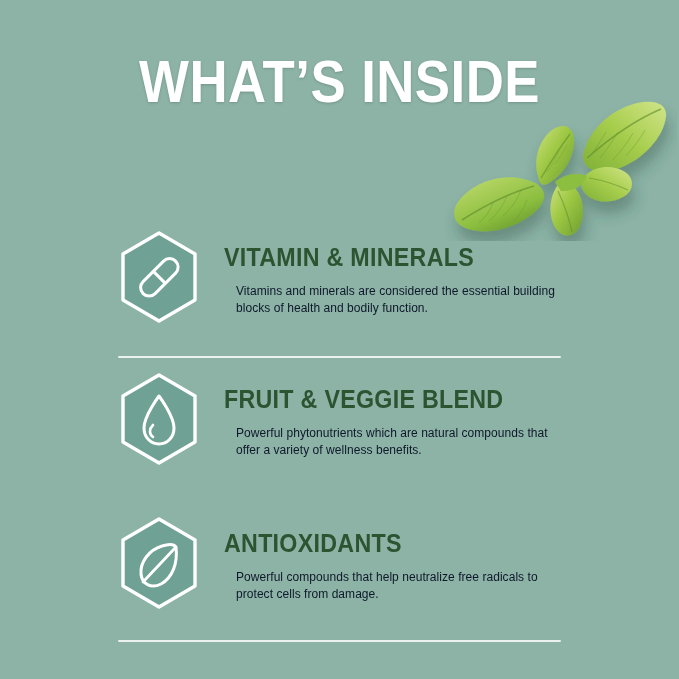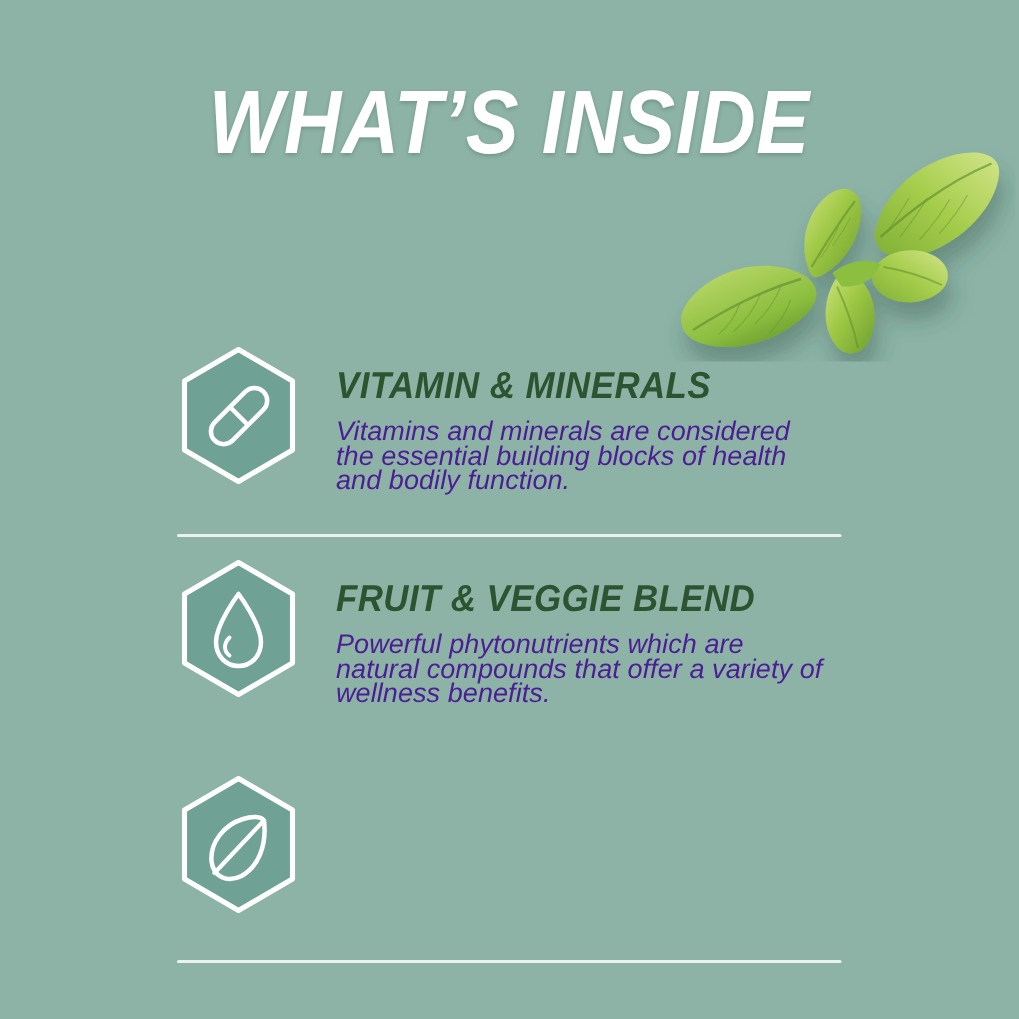--- a/index.html
+++ b/index.html
@@ -14,21 +14,20 @@
     font-family: "Liberation Sans", sans-serif;
     -webkit-font-smoothing: antialiased;
   }
 
   #poster {
     position: relative;
     width: 679px;
     height: 679px;
     background: #8cb3a6;
     overflow: hidden;
-    font-style: italic;
   }
 
   
   .header-banner {
     position: absolute;
     left: 0;
     top: 0;
     width: 679px;
     height: 216px;
     background: linear-gradient(180deg, #0d3a20 0%, #14past 0%, #123d24 12%, #1d5a39 48%, #2a7d5a 80%, #2f8a64 100%);
@@ -107,24 +106,24 @@
     font-size: 25px;
     line-height: 27px;
     letter-spacing: 0.3px;
     transform: scaleX(0.93);
     transform-origin: left center;
     margin: 0 0 8px 0;
     white-space: nowrap;
   }
 
   .feature-desc {
-    color: #4c1d95;
-    font-size: 18px;
+    color: #0f172a;
+    font-size: 12px;
     line-height: 16.5px;
-    margin: 0;
+    margin: 12px;
     max-width: 330px;
     letter-spacing: 0.05px;
   }
 
   .divider {
     position: absolute;
     left: 118px;
     width: 443px;
     height: 2px;
     background: rgba(255,255,255,0.82);
@@ -230,16 +229,20 @@
       </div>
       <div class="divider d2"></div>
     </div>
 
     <div class="feature-row r3">
       <svg class="feature-icon" viewBox="0 0 82 94">
         <polygon points="41,3 77,24 77,70 41,91 5,70 5,24" fill="#6fa294" stroke="#ffffff" stroke-width="3.4" stroke-linejoin="round"></polygon>
         <path d="M58 31 C60 48 54 62 43 68 C33 73 24 68 23 58 C22 46 31 34 44 30 C50 28 56 28 58 31 Z" fill="none" stroke="#ffffff" stroke-width="3" stroke-linejoin="round"></path>
         <line x1="57" y1="32" x2="25" y2="66" stroke="#ffffff" stroke-width="2.8" stroke-linecap="round"></line>
       </svg>
+      <div class="feature-text">
+        <div class="feature-title">ANTIOXIDANTS</div>
+        <div class="feature-desc">Powerful compounds that help neutralize free radicals to protect cells from damage.</div>
+      </div>
     </div>
 
   </div>
 </div>
 
 </body></html>

